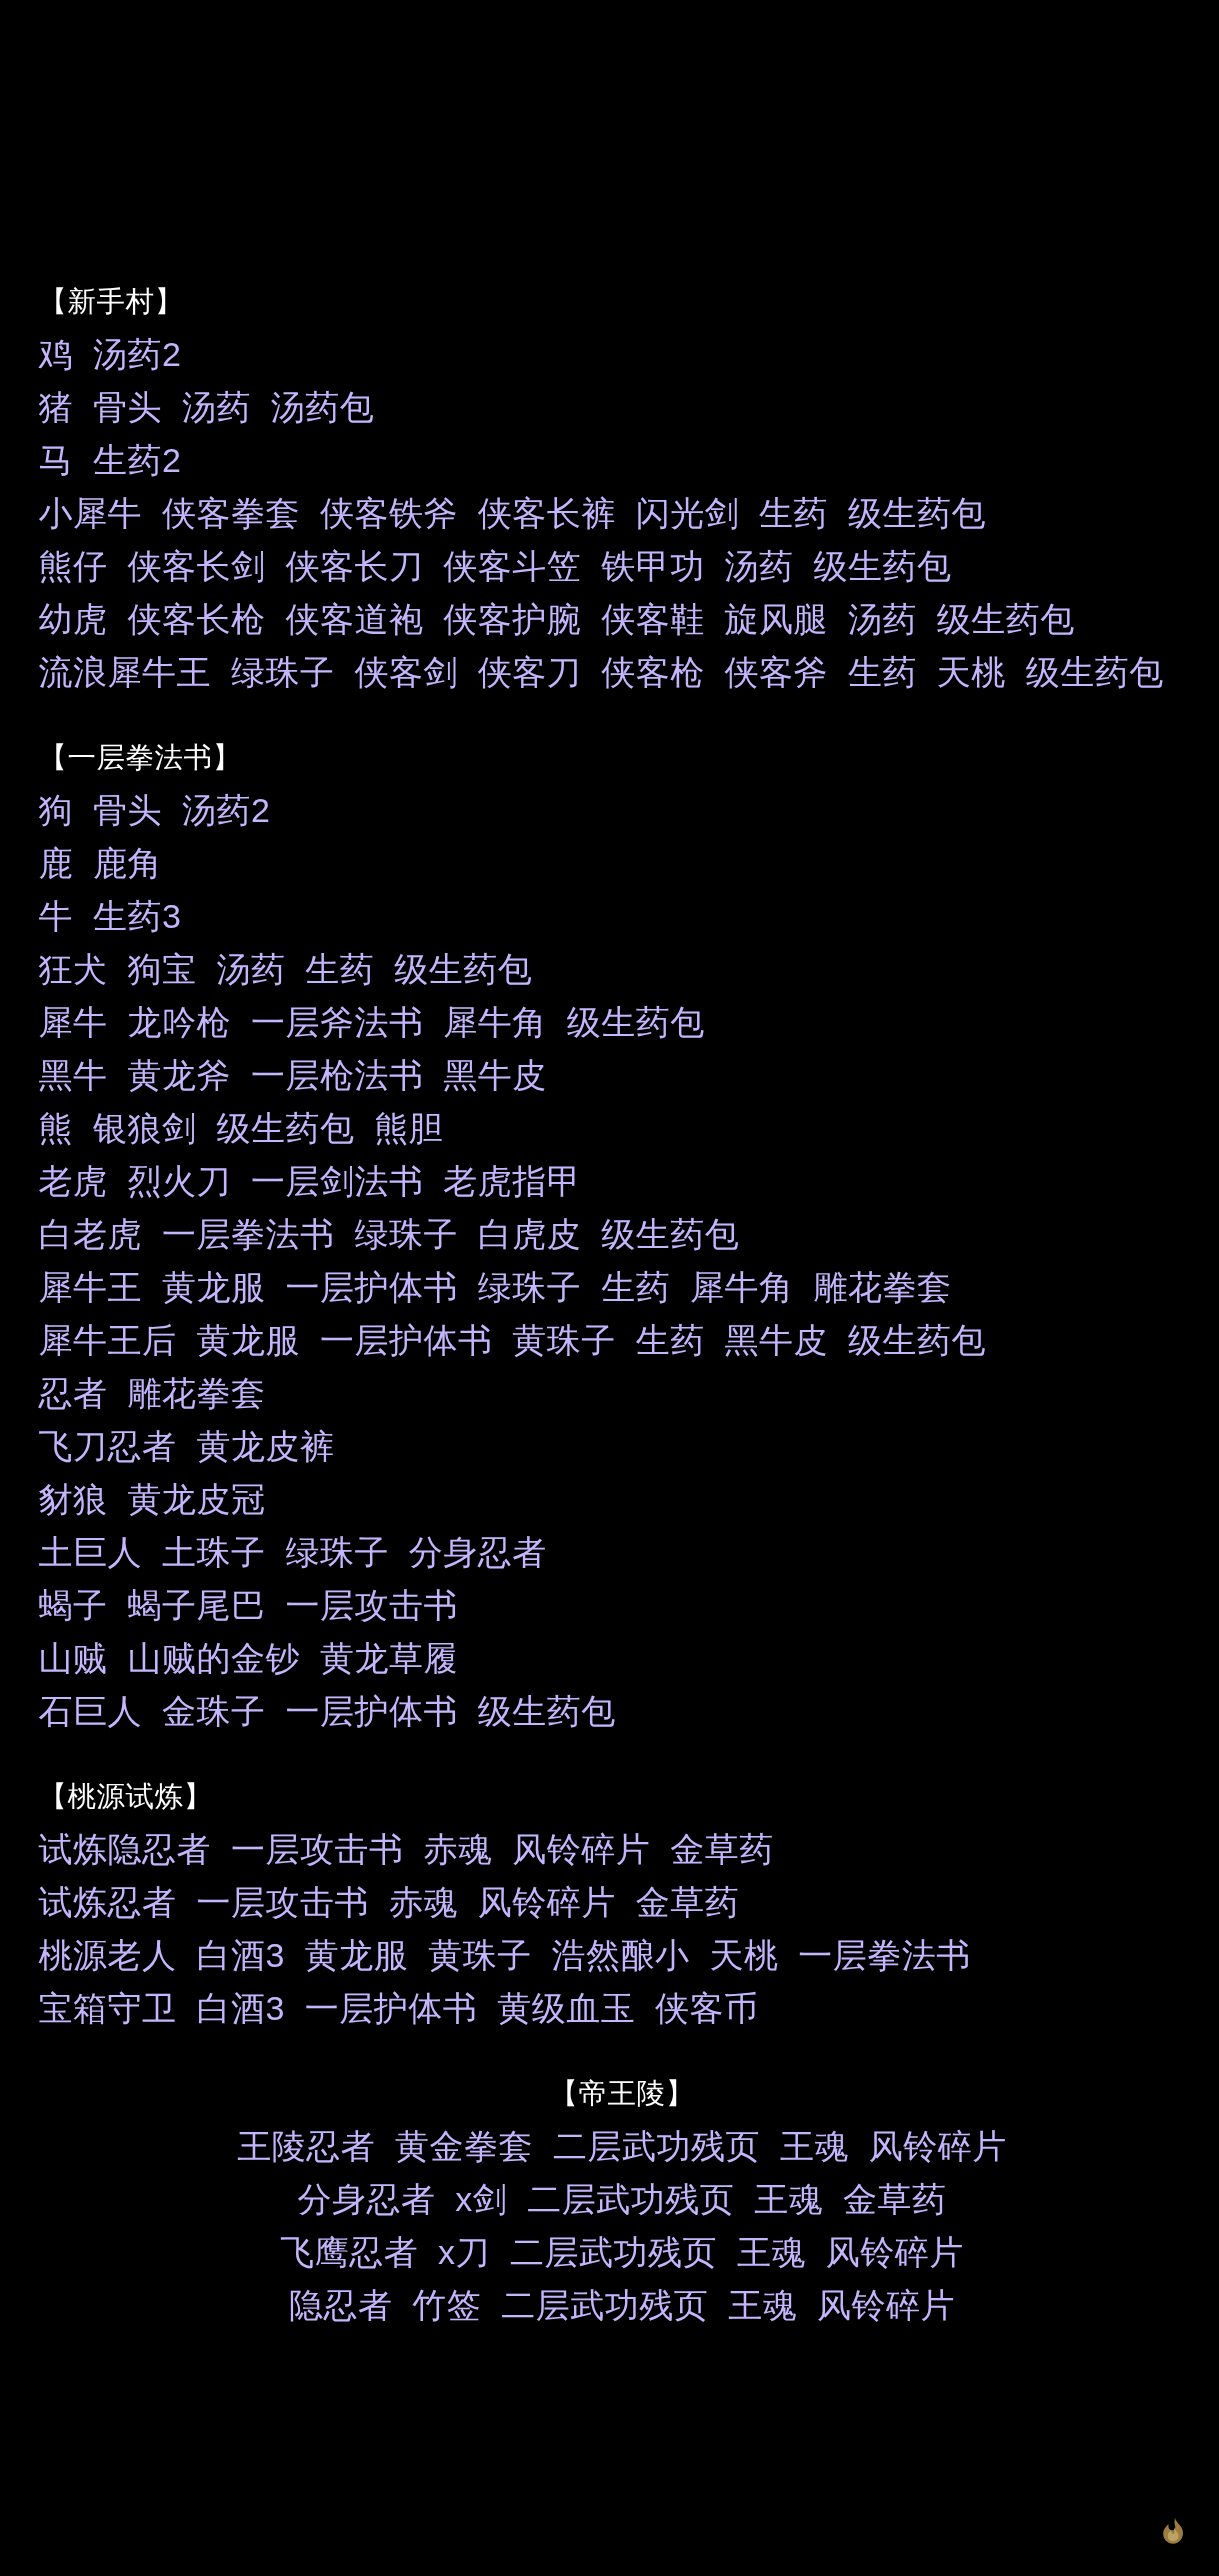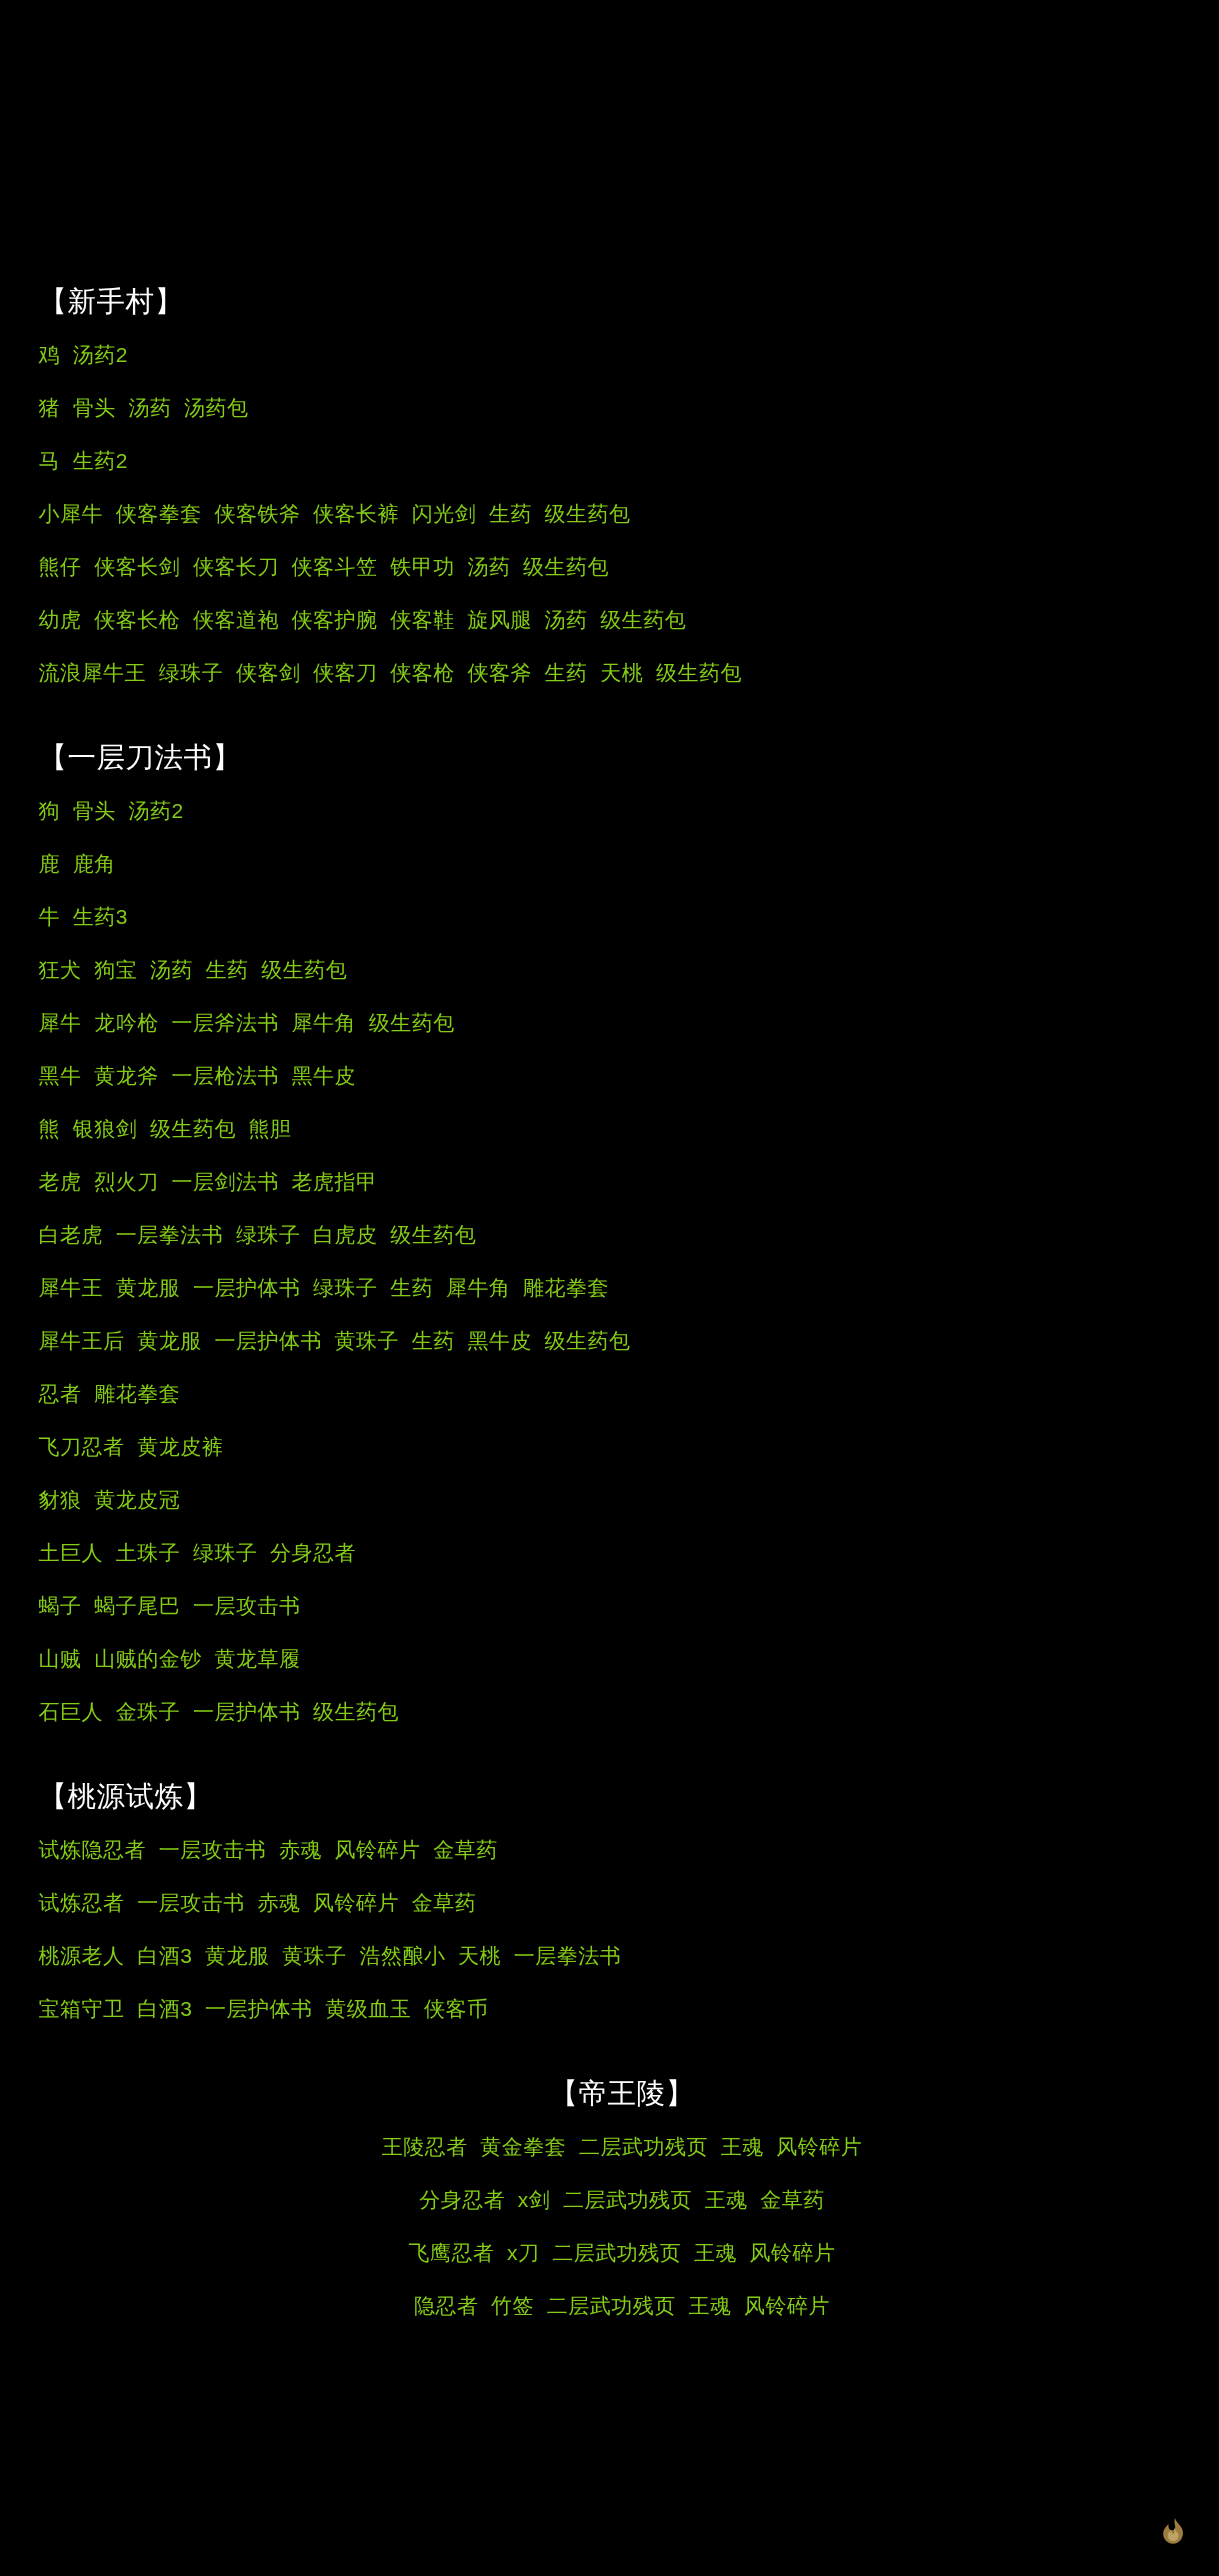--- a/index.html
+++ b/index.html
@@ -31,23 +31,23 @@
     text-align: center;
   }
   .section-title {
     font-size: 28.5px;
     line-height: 53px;
     color: #ffffff;
     letter-spacing: 0.5px;
     white-space: pre-wrap;
   }
   .entry {
-    font-size: 21px;
+    font-size: 34px;
     line-height: 53px;
-    color: #84cc16;
+    color: #c4b5fd;
     letter-spacing: 0.5px;
     white-space: pre-wrap;
     word-break: break-all;
   }
   .watermark {
     position: absolute;
     right: 28.5px;
     bottom: 25px;
     width: 36px;
     height: 36px;
@@ -62,21 +62,21 @@
       <div class="section-title">【新手村】</div>
       <div class="entry">鸡  汤药2</div>
       <div class="entry">猪  骨头  汤药  汤药包</div>
       <div class="entry">马  生药2</div>
       <div class="entry">小犀牛  侠客拳套  侠客铁斧  侠客长裤  闪光剑  生药  级生药包</div>
       <div class="entry">熊仔  侠客长剑  侠客长刀  侠客斗笠  铁甲功  汤药  级生药包</div>
       <div class="entry">幼虎  侠客长枪  侠客道袍  侠客护腕  侠客鞋  旋风腿  汤药  级生药包</div>
       <div class="entry">流浪犀牛王  绿珠子  侠客剑  侠客刀  侠客枪  侠客斧  生药  天桃  级生药包</div>
     </div>
     <div class="section">
-      <div class="section-title">【一层刀法书】</div>
+      <div class="section-title">【一层拳法书】</div>
       <div class="entry">狗  骨头  汤药2</div>
       <div class="entry">鹿  鹿角</div>
       <div class="entry">牛  生药3</div>
       <div class="entry">狂犬  狗宝  汤药  生药  级生药包</div>
       <div class="entry">犀牛  龙吟枪  一层斧法书  犀牛角  级生药包</div>
       <div class="entry">黑牛  黄龙斧  一层枪法书  黑牛皮</div>
       <div class="entry">熊  银狼剑  级生药包  熊胆</div>
       <div class="entry">老虎  烈火刀  一层剑法书  老虎指甲</div>
       <div class="entry">白老虎  一层拳法书  绿珠子  白虎皮  级生药包</div>
       <div class="entry">犀牛王  黄龙服  一层护体书  绿珠子  生药  犀牛角  雕花拳套</div>

